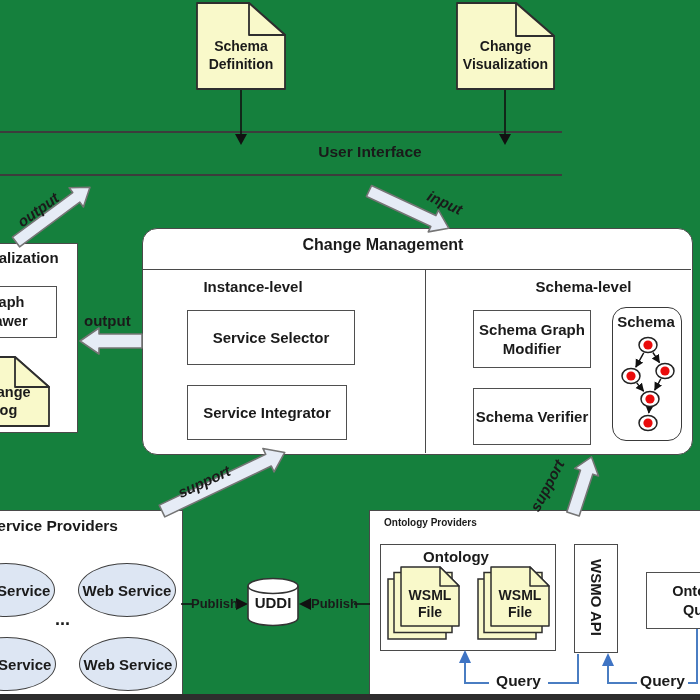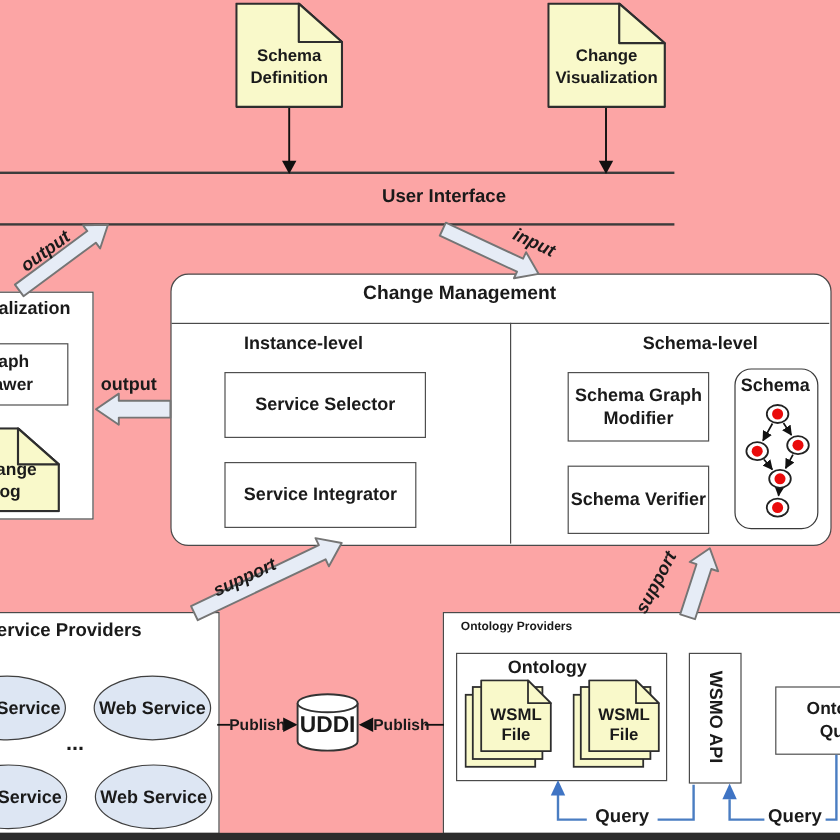--- a/index.html
+++ b/index.html
@@ -1,16 +1,16 @@
 <!DOCTYPE html>
 <html><head>
 <meta charset="utf-8">
 <style>
   html,body{margin:0;padding:0;background:#fff;}
-  #stage{position:relative;width:700px;height:700px;overflow:hidden;background:#fca5a5;
+  #stage{position:relative;width:700px;height:700px;overflow:hidden;background:#15803d;
          font-family:"Liberation Sans","DejaVu Sans",sans-serif;color:#1a1a1a;}
   .abs{position:absolute;}
   .box{position:absolute;background:#fff;border:1.6px solid #4a4a4a;box-sizing:border-box;}
   .innerbox{position:absolute;background:#fff;border:1.5px solid #4f4f4f;box-sizing:border-box;
             display:flex;flex-direction:column;align-items:center;justify-content:center;
             font-weight:bold;font-size:15px;text-align:center;line-height:19px;}
   .lbl{position:absolute;font-weight:bold;white-space:nowrap;}
   .ctr{text-align:center;}
   .rot{transform-origin:center center;}
   .ital{font-style:italic;}
@@ -40,21 +40,21 @@
     <svg width="99" height="88">
       <polygon points="1,1 60,1 98,34 98,87 1,87" fill="#f9f9ca" stroke="#2e2e2e" stroke-width="1.8" stroke-linejoin="round"></polygon>
       <polygon points="60,1 98,34 60,34" fill="#f9f9ca" stroke="#2e2e2e" stroke-width="1.8" stroke-linejoin="round"></polygon>
     </svg>
     <div class="docTxt" style="left:0;top:35px;width:99px;">
       <div>Change</div>
       <div>Visualization</div>
     </div>
   </div>
 
-  <div class="abs" style="left:0;top:143px;width:562px;height:45px;border-top:2px solid #3c3c3c;border-bottom:2px solid #3c3c3c;box-sizing:border-box;">
+  <div class="abs" style="left:0;top:131px;width:562px;height:45px;border-top:2px solid #3c3c3c;border-bottom:2px solid #3c3c3c;box-sizing:border-box;">
     <div class="lbl ctr" style="left:270px;top:10px;width:200px;font-size:15.5px;position:absolute;">User Interface</div>
   </div>
 
   <div class="box" style="left:-50px;top:243px;width:128px;height:190px;">
     <div class="lbl ctr" style="left:0;top:5px;width:124px;font-size:15px;">Visualization</div>
     <div class="innerbox" style="left:-2px;top:42px;width:108px;height:52px;font-size:14.5px;">
       <div>Graph</div>
       <div>Drawer</div>
     </div>
     <div class="abs" style="left:7px;top:112px;width:92px;height:71px;">
@@ -205,19 +205,19 @@
   </svg>
 
   <div class="lbl ctr rot ital" style="left:5px;top:201px;width:66px;font-size:15px;transform:rotate(-36deg);">output</div>
   <div class="lbl ctr rot ital" style="left:420px;top:194px;width:50px;font-size:15px;transform:rotate(25deg);">input</div>
   <div class="lbl" style="left:84px;top:312px;font-size:15px;">output</div>
   <div class="lbl ctr rot ital" style="left:168px;top:473px;width:72px;font-size:15px;transform:rotate(-25deg);">support</div>
   <div class="lbl ctr rot ital" style="left:511px;top:477px;width:72px;font-size:15px;transform:rotate(-62deg);">support</div>
 
   <div class="lbl ctr" style="left:191px;top:596px;width:46px;font-size:13px;">Publish</div>
   <div class="lbl ctr" style="left:311px;top:596px;width:44px;font-size:13px;">Publish</div>
-  <div class="lbl ctr" style="left:248px;top:594px;width:50px;font-size:19px;">UDDI</div>
+  <div class="lbl ctr" style="left:248px;top:594px;width:50px;font-size:15px;">UDDI</div>
 
   <div class="lbl ctr" style="left:489px;top:672px;width:59px;font-size:15.5px;">Query</div>
   <div class="lbl ctr" style="left:637px;top:672px;width:51px;font-size:15.5px;">Query</div>
 
   <div class="abs" style="left:0;top:694px;width:700px;height:6px;background:#2d2d2d;"></div>
 </div>
 
 </body></html>

